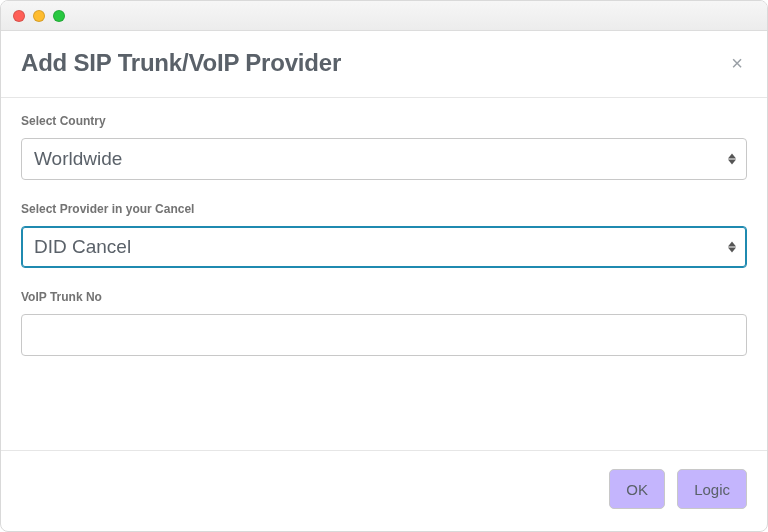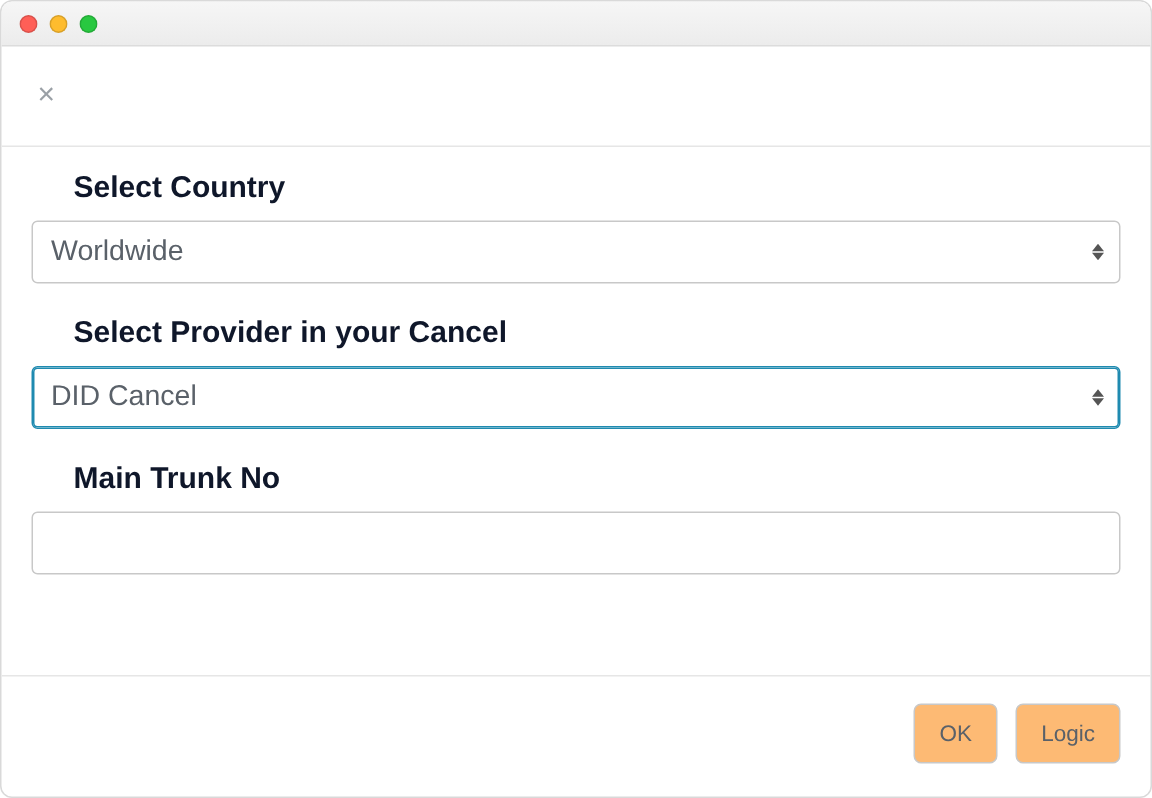--- a/index.html
+++ b/index.html
@@ -28,21 +28,21 @@
     display: flex; align-items: center; justify-content: space-between;
     padding: 18px 20px 20px 20px;
     border-bottom: 1px solid #e6e6e6;
   }
   .dialog-title {
     font-size: 24px; font-weight: 600; color: #5a6169; letter-spacing: -0.2px;
   }
   .close-x { color: #9aa0a6; font-size: 20px; line-height: 1; cursor: pointer; padding: 4px; }
   .body { padding: 16px 20px 8px 20px; flex: 1; }
   .field { margin-bottom: 22px; }
-  .field-label { font-size: 20px; font-weight: 600; color: #0f172a; margin-bottom: 10px; display: block; margin-left: 28px; }
+  .field-label { font-size: 12px; font-weight: 600; color: #737373; margin-bottom: 10px; display: block; }
   .select-wrap {
     position: relative;
     width: 100%;
     height: 42px;
     border: 1px solid #c8c8c8;
     border-radius: 4px;
     background: #fff;
     display: flex; align-items: center;
     padding: 0 36px 0 12px;
     cursor: pointer;
@@ -67,38 +67,39 @@
   }
   .footer {
     border-top: 1px solid #e6e6e6;
     padding: 18px 20px 22px 20px;
     display: flex; justify-content: flex-end; gap: 12px;
   }
   .btn {
     min-width: 56px; height: 40px;
     padding: 0 16px;
     border: 1px solid #c8c8c8; border-radius: 5px;
-    background: #fdba74; color: #5a6169;
+    background: #c4b5fd; color: #5a6169;
     font-size: 15px; cursor: pointer;
     display: inline-flex; align-items: center; justify-content: center;
   }
 </style>
 </head>
 <body>
 
 <div class="window">
   <div class="titlebar">
     <div class="traffic">
       <div class="dot red"></div>
       <div class="dot yellow"></div>
       <div class="dot green"></div>
     </div>
   </div>
 
   <div class="dialog-header">
+    <div class="dialog-title">Add SIP Trunk/VoIP Provider</div>
     <div class="close-x">×</div>
   </div>
 
   <div class="body">
 
     <div class="field">
       <label class="field-label">Select Country</label>
       <div class="select-wrap">
         <span class="value">Worldwide</span>
         <span class="select-caret">
@@ -113,21 +114,21 @@
       <div class="select-wrap focused">
         <span class="value">DID Cancel</span>
         <span class="select-caret">
           <span class="caret-up"></span>
             <span class="caret-down"></span>
         </span>
       </div>
     </div>
 
     <div class="field">
-      <label class="field-label">Main Trunk No</label>
+      <label class="field-label">VoIP Trunk No</label>
       <input class="text-input" type="text" value="" style="">
     </div>
 
   </div>
 
   <div class="footer">
     <button class="btn">OK</button>
     <button class="btn">Logic</button>
   </div>
 </div>

